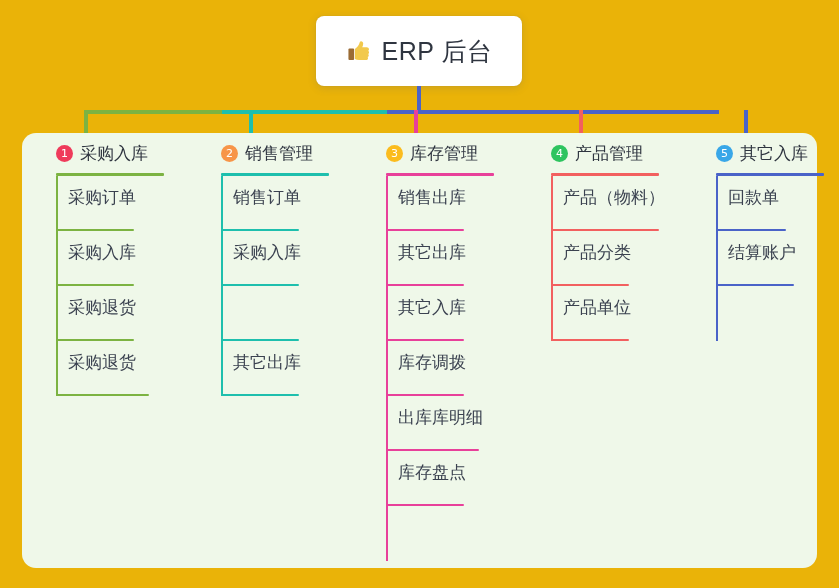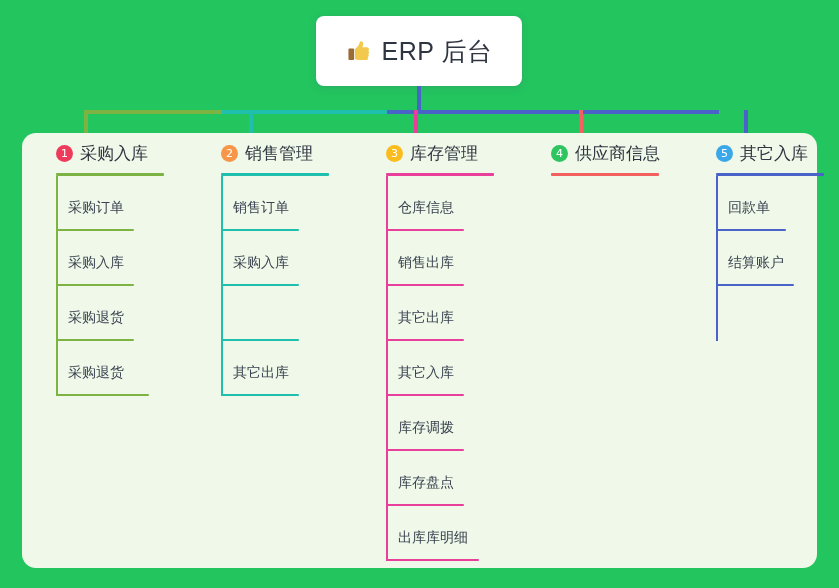--- a/index.html
+++ b/index.html
@@ -10,21 +10,21 @@
   body {
     width: 839px;
     height: 588px;
     font-family: "Liberation Sans", "DejaVu Sans", sans-serif;
     overflow: hidden;
   }
   #mindmap {
     position: relative;
     width: 839px;
     height: 588px;
-    background: #22c55e;
+    background: #eab308;
   }
 
   
   .root-card {
     position: absolute;
     left: 316px;
     top: 16px;
     width: 206px;
     height: 70px;
     background: #ffffff;
@@ -117,25 +117,25 @@
     width: 2px;
   }
   .leaf {
     position: relative;
     height: 55px;
     display: flex;
     flex-direction: column;
     justify-content: flex-end;
   }
   .leaf-label {
-    font-size: 14px;
+    font-size: 17px;
     color: #3b4250;
     white-space: nowrap;
     padding-left: 12px;
-    padding-bottom: 12px;
+    padding-bottom: 20px;
   }
   .leaf-underline {
     height: 2px;
     border-radius: 1px;
   }
 </style>
 </head>
 <body>
 
 <div id="mindmap">
@@ -218,55 +218,66 @@
       </div>
       <div class="column" style="left: 368px;">
         <div class="col-head">
           <span class="badge" style="background: rgb(251, 188, 30);">3</span>
           <span class="col-title">库存管理</span>
         </div>
         <div class="col-underline" style="width: 108px; margin-left: 18px; background: rgb(232, 64, 154);"></div>
         <div class="leaves">
           <div class="spine" style="background: rgb(232, 64, 154); height: 385px; left: 18px;"></div>
           <div class="leaf">
-            <div class="leaf-label">仓库信息</div>
-            <div class="leaf-underline" style="width: 78px; background: rgb(232, 64, 154);"></div>
-          </div>
-          <div class="leaf">
             <div class="leaf-label">销售出库</div>
             <div class="leaf-underline" style="width: 78px; background: rgb(232, 64, 154);"></div>
           </div>
           <div class="leaf">
             <div class="leaf-label">其它出库</div>
             <div class="leaf-underline" style="width: 78px; background: rgb(232, 64, 154);"></div>
           </div>
           <div class="leaf">
             <div class="leaf-label">其它入库</div>
             <div class="leaf-underline" style="width: 78px; background: rgb(232, 64, 154);"></div>
           </div>
           <div class="leaf">
             <div class="leaf-label">库存调拨</div>
-            <div class="leaf-underline" style="width: 78px; background: rgb(232, 64, 154);"></div>
-          </div>
-          <div class="leaf">
-            <div class="leaf-label">库存盘点</div>
             <div class="leaf-underline" style="width: 78px; background: rgb(232, 64, 154);"></div>
           </div>
           <div class="leaf">
             <div class="leaf-label">出库库明细</div>
             <div class="leaf-underline" style="width: 93px; background: rgb(232, 64, 154);"></div>
           </div>
+          <div class="leaf">
+            <div class="leaf-label">库存盘点</div>
+            <div class="leaf-underline" style="width: 78px; background: rgb(232, 64, 154);"></div>
+          </div>
         </div>
       </div>
       <div class="column" style="left: 533px;">
         <div class="col-head">
           <span class="badge" style="background: rgb(46, 196, 95);">4</span>
-          <span class="col-title">供应商信息</span>
+          <span class="col-title">产品管理</span>
         </div>
         <div class="col-underline" style="width: 108px; margin-left: 18px; background: rgb(242, 96, 95);"></div>
+        <div class="leaves">
+          <div class="spine" style="background: rgb(242, 96, 95); height: 165px; left: 18px;"></div>
+          <div class="leaf">
+            <div class="leaf-label">产品（物料）</div>
+            <div class="leaf-underline" style="width: 108px; background: rgb(242, 96, 95);"></div>
+          </div>
+          <div class="leaf">
+            <div class="leaf-label">产品分类</div>
+            <div class="leaf-underline" style="width: 78px; background: rgb(242, 96, 95);"></div>
+          </div>
+          <div class="leaf">
+            <div class="leaf-label">产品单位</div>
+            <div class="leaf-underline" style="width: 78px; background: rgb(242, 96, 95);"></div>
+          </div>
+        </div>
       </div>
       <div class="column" style="left: 698px;">
         <div class="col-head">
           <span class="badge" style="background: rgb(57, 167, 232);">5</span>
           <span class="col-title">其它入库</span>
         </div>
         <div class="col-underline" style="width: 108px; margin-left: 18px; background: rgb(74, 99, 200);"></div>
         <div class="leaves">
           <div class="spine" style="background: rgb(74, 99, 200); height: 165px; left: 18px;"></div>
           <div class="leaf">

